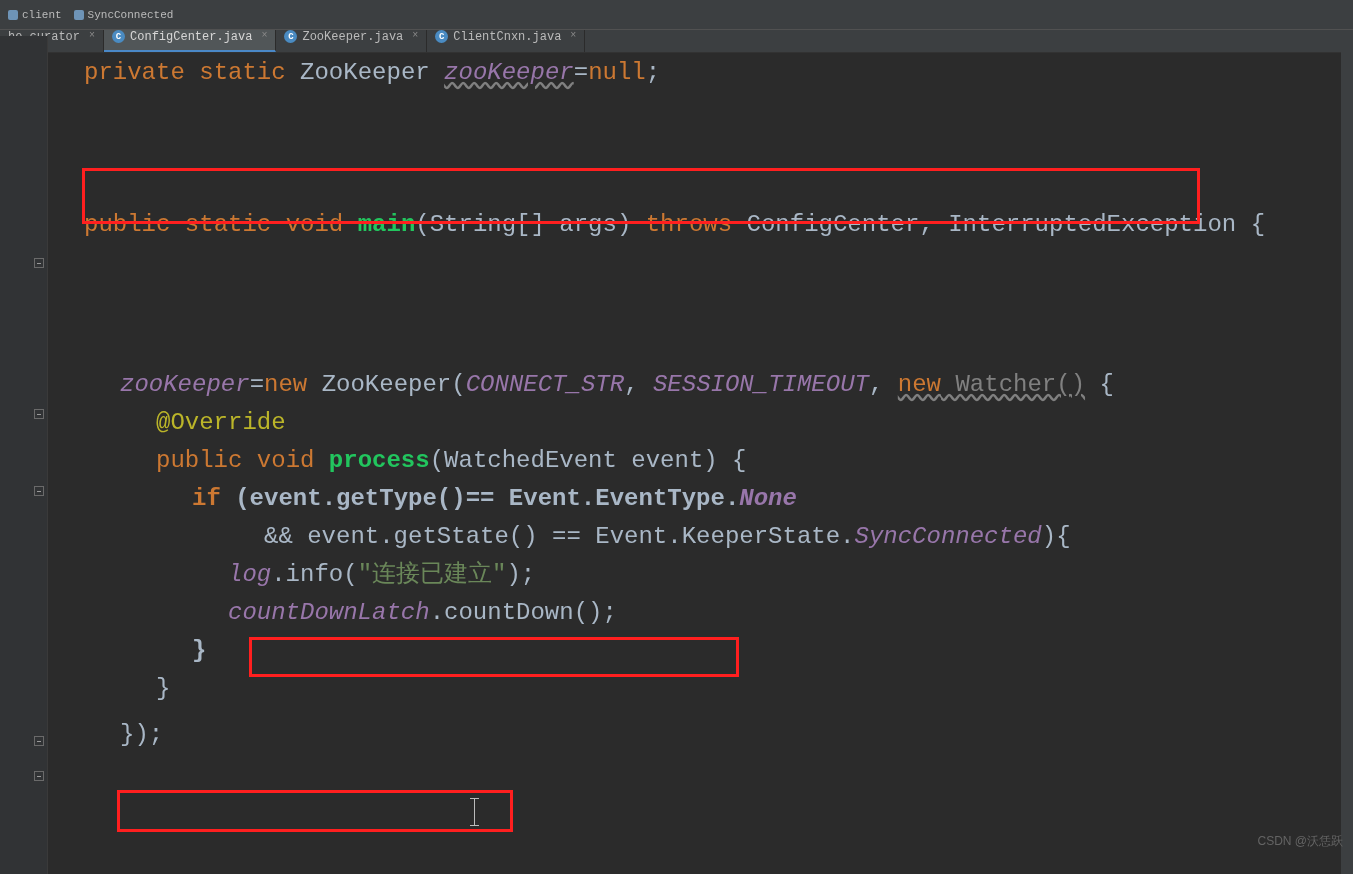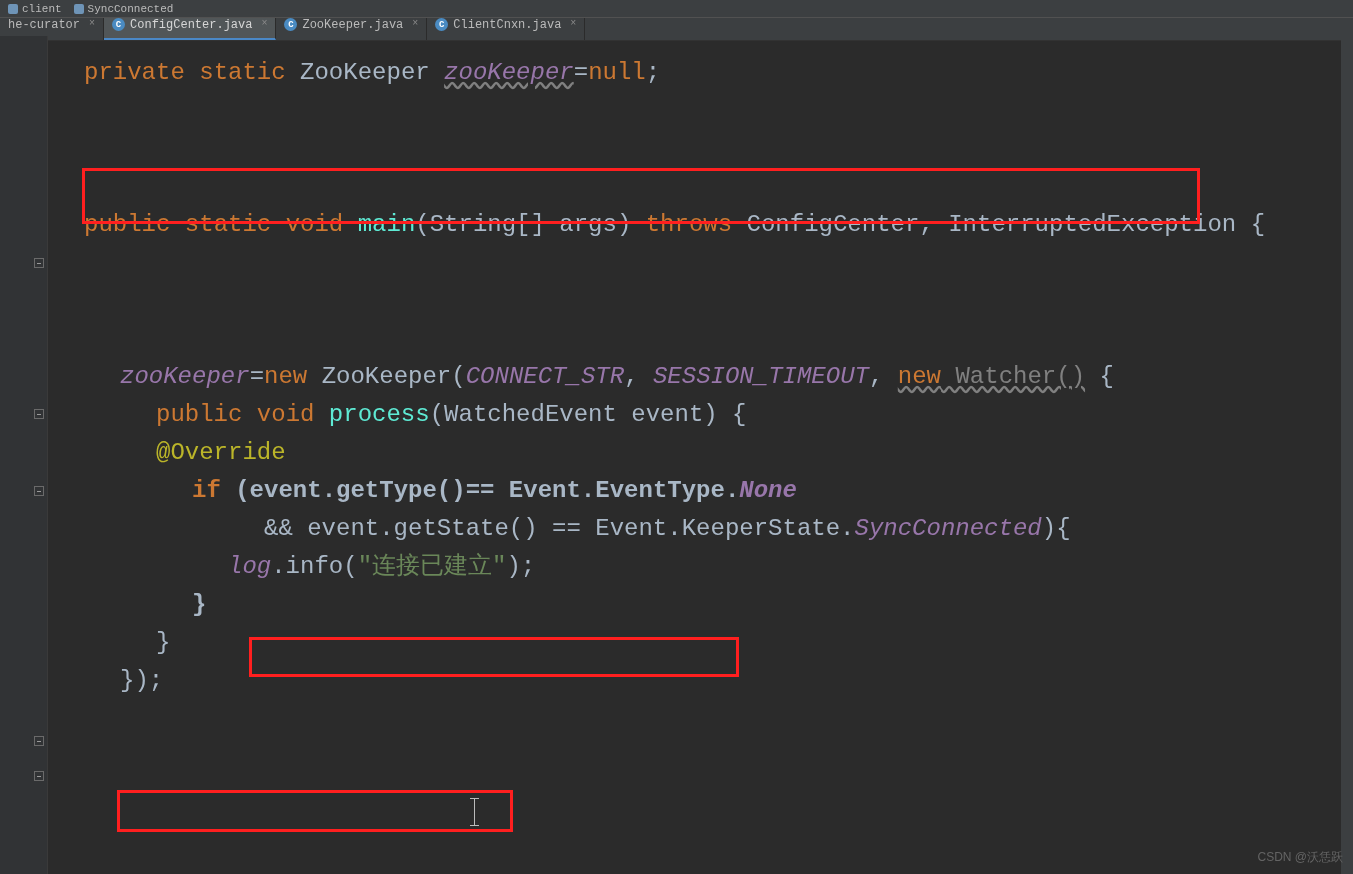--- a/index.html
+++ b/index.html
@@ -6,21 +6,21 @@
     body {
       background: #2b2b2b;
       font-family: Consolas, 'Courier New', monospace;
       width: 1353px;
       height: 874px;
       overflow: hidden;
       color: #a9b7c6;
       position: relative;
     }
     .top-bar {
-      height: 18px;
+      height: 30px;
       background: #3c3f41;
       border-bottom: 1px solid #515151;
       display: flex;
       align-items: center;
       font-size: 11px;
       color: #bbbbbb;
       padding-left: 2px;
     }
     .top-bar-seg { padding: 0 6px; display: flex; align-items: center; gap: 4px; }
     .top-bar-icon { width: 10px; height: 10px; background: #6e94b7; border-radius: 2px; display: inline-block; }
@@ -88,50 +88,50 @@
       left: 48px;
       right: 12px;
       top: 36px;
       bottom: 0;
       padding: 18px 16px 0 0;
       font-size: 24px;
       line-height: 38px;
     }
     .line { white-space: pre; padding-left: 36px; }
     .i1 { padding-left: 36px; }
-    .i2 { padding-left: 72px; }
+    .i2 { padding-left: 72px; margin-top: 8px; }
     .i3 { padding-left: 108px; }
     .i4 { padding-left: 144px; font-weight: bold; }
     .i5 { padding-left: 180px; }
     .i6 { padding-left: 216px; }
     .kw { color: #cc7832; }
     .typ { color: #a9b7c6; }
     .fld-i { color: #9876aa; font-style: italic; }
     .fld-u { text-decoration: underline wavy #808080; text-underline-offset: 3px; }
     .pun { color: #a9b7c6; }
     .num { color: #6897bb; }
-    .mth { color: #5eead4; }
+    .mth { color: #22c55e; font-weight: bold; }
     .ann { color: #bbb529; }
     .str { color: #6a8759; }
     .cst-i { color: #9876aa; font-style: italic; }
     .gray-u { text-decoration: underline wavy #808080; color: #808080; text-underline-offset: 3px;}
     .box-red {
       position: absolute;
       border: 3px solid #ff1f1f;
       pointer-events: none;
     }
     .scrollbar-track {
       position: absolute;
       right: 0; top: 36px; width: 12px; bottom: 0;
       background: #3c3f41;
     }
     .watermark {
       position: absolute;
       right: 10px;
-      bottom: 8px;
+      bottom: 24px;
       font-size: 12px;
       color: #646464;
       font-family: Arial, sans-serif;
     }
     .cursor-caret {
       position: absolute;
       width: 1px;
       height: 28px;
       background: #bbb;
       left: 474px;
@@ -194,25 +194,26 @@
 
 <div class="scrollbar-track"></div>
 
 <div class="code-area">
   <div class="line i1"><span class="kw">private</span> <span class="kw">static</span> <span class="typ">ZooKeeper</span> <span class="fld-i fld-u">zooKeeper</span><span class="pun">=</span><span class="kw">null</span><span class="pun">;</span></div>
   <div class="line" style="height:76px"></div>
   <div class="line" style="height:38px"></div>
   <div class="line i1"><span class="kw">public</span> <span class="kw">static</span> <span class="kw">void</span> <span class="mth">main</span><span>(String[] args) </span><span class="kw">throws</span> <span>ConfigCenter, InterruptedException {</span></div>
   <div class="line" style="height:114px"></div>
   <div class="line i2"><span class="fld-i">zooKeeper</span><span class="pun">=</span><span class="kw">new</span><span> ZooKeeper(</span><span class="cst-i">CONNECT_STR</span><span class="pun">, </span><span class="cst-i">SESSION_TIMEOUT</span><span class="pun">, </span><span class="gray-u"><span class="kw">new</span> Watcher()</span><span class="pun"> {</span></div>
+  <div class="line i3"><span class="ann">@Override</span></div>
   <div class="line i3"><span class="kw">public</span> <span class="kw">void</span> <span class="mth">process</span><span>(WatchedEvent event) {</span></div>
-  <div class="line i3"><span class="ann">@Override</span></div>
   <div class="line i4"><span class="kw">if</span><span> (event.getType()== Event.EventType.</span><span class="cst-i">None</span></div>
   <div class="line i6"><span>&amp;&amp; event.getState() == Event.KeeperState.</span><span class="cst-i">SyncConnected</span><span class="pun">){</span></div>
   <div class="line i5"><span class="fld-i">log</span><span>.info(</span><span class="str">"连接已建立"</span><span class="pun">);</span></div>
+  <div class="line i5"><span class="fld-i">countDownLatch</span><span>.countDown();</span></div>
   <div class="line i4"><span class="pun">}</span></div>
   <div class="line i3"><span class="pun">}</span></div>
   <div class="line i2"><span class="pun">});</span></div>
 </div>
 
 <div class="box-red" style="left:82px; top:168px; width:1118px; height:56px"></div>
 <div class="box-red" style="left:249px; top:637px; width:490px; height:40px"></div>
 <div class="box-red" style="left:117px; top:790px; width:396px; height:42px"></div>
 
 <div class="cursor-caret"></div>

